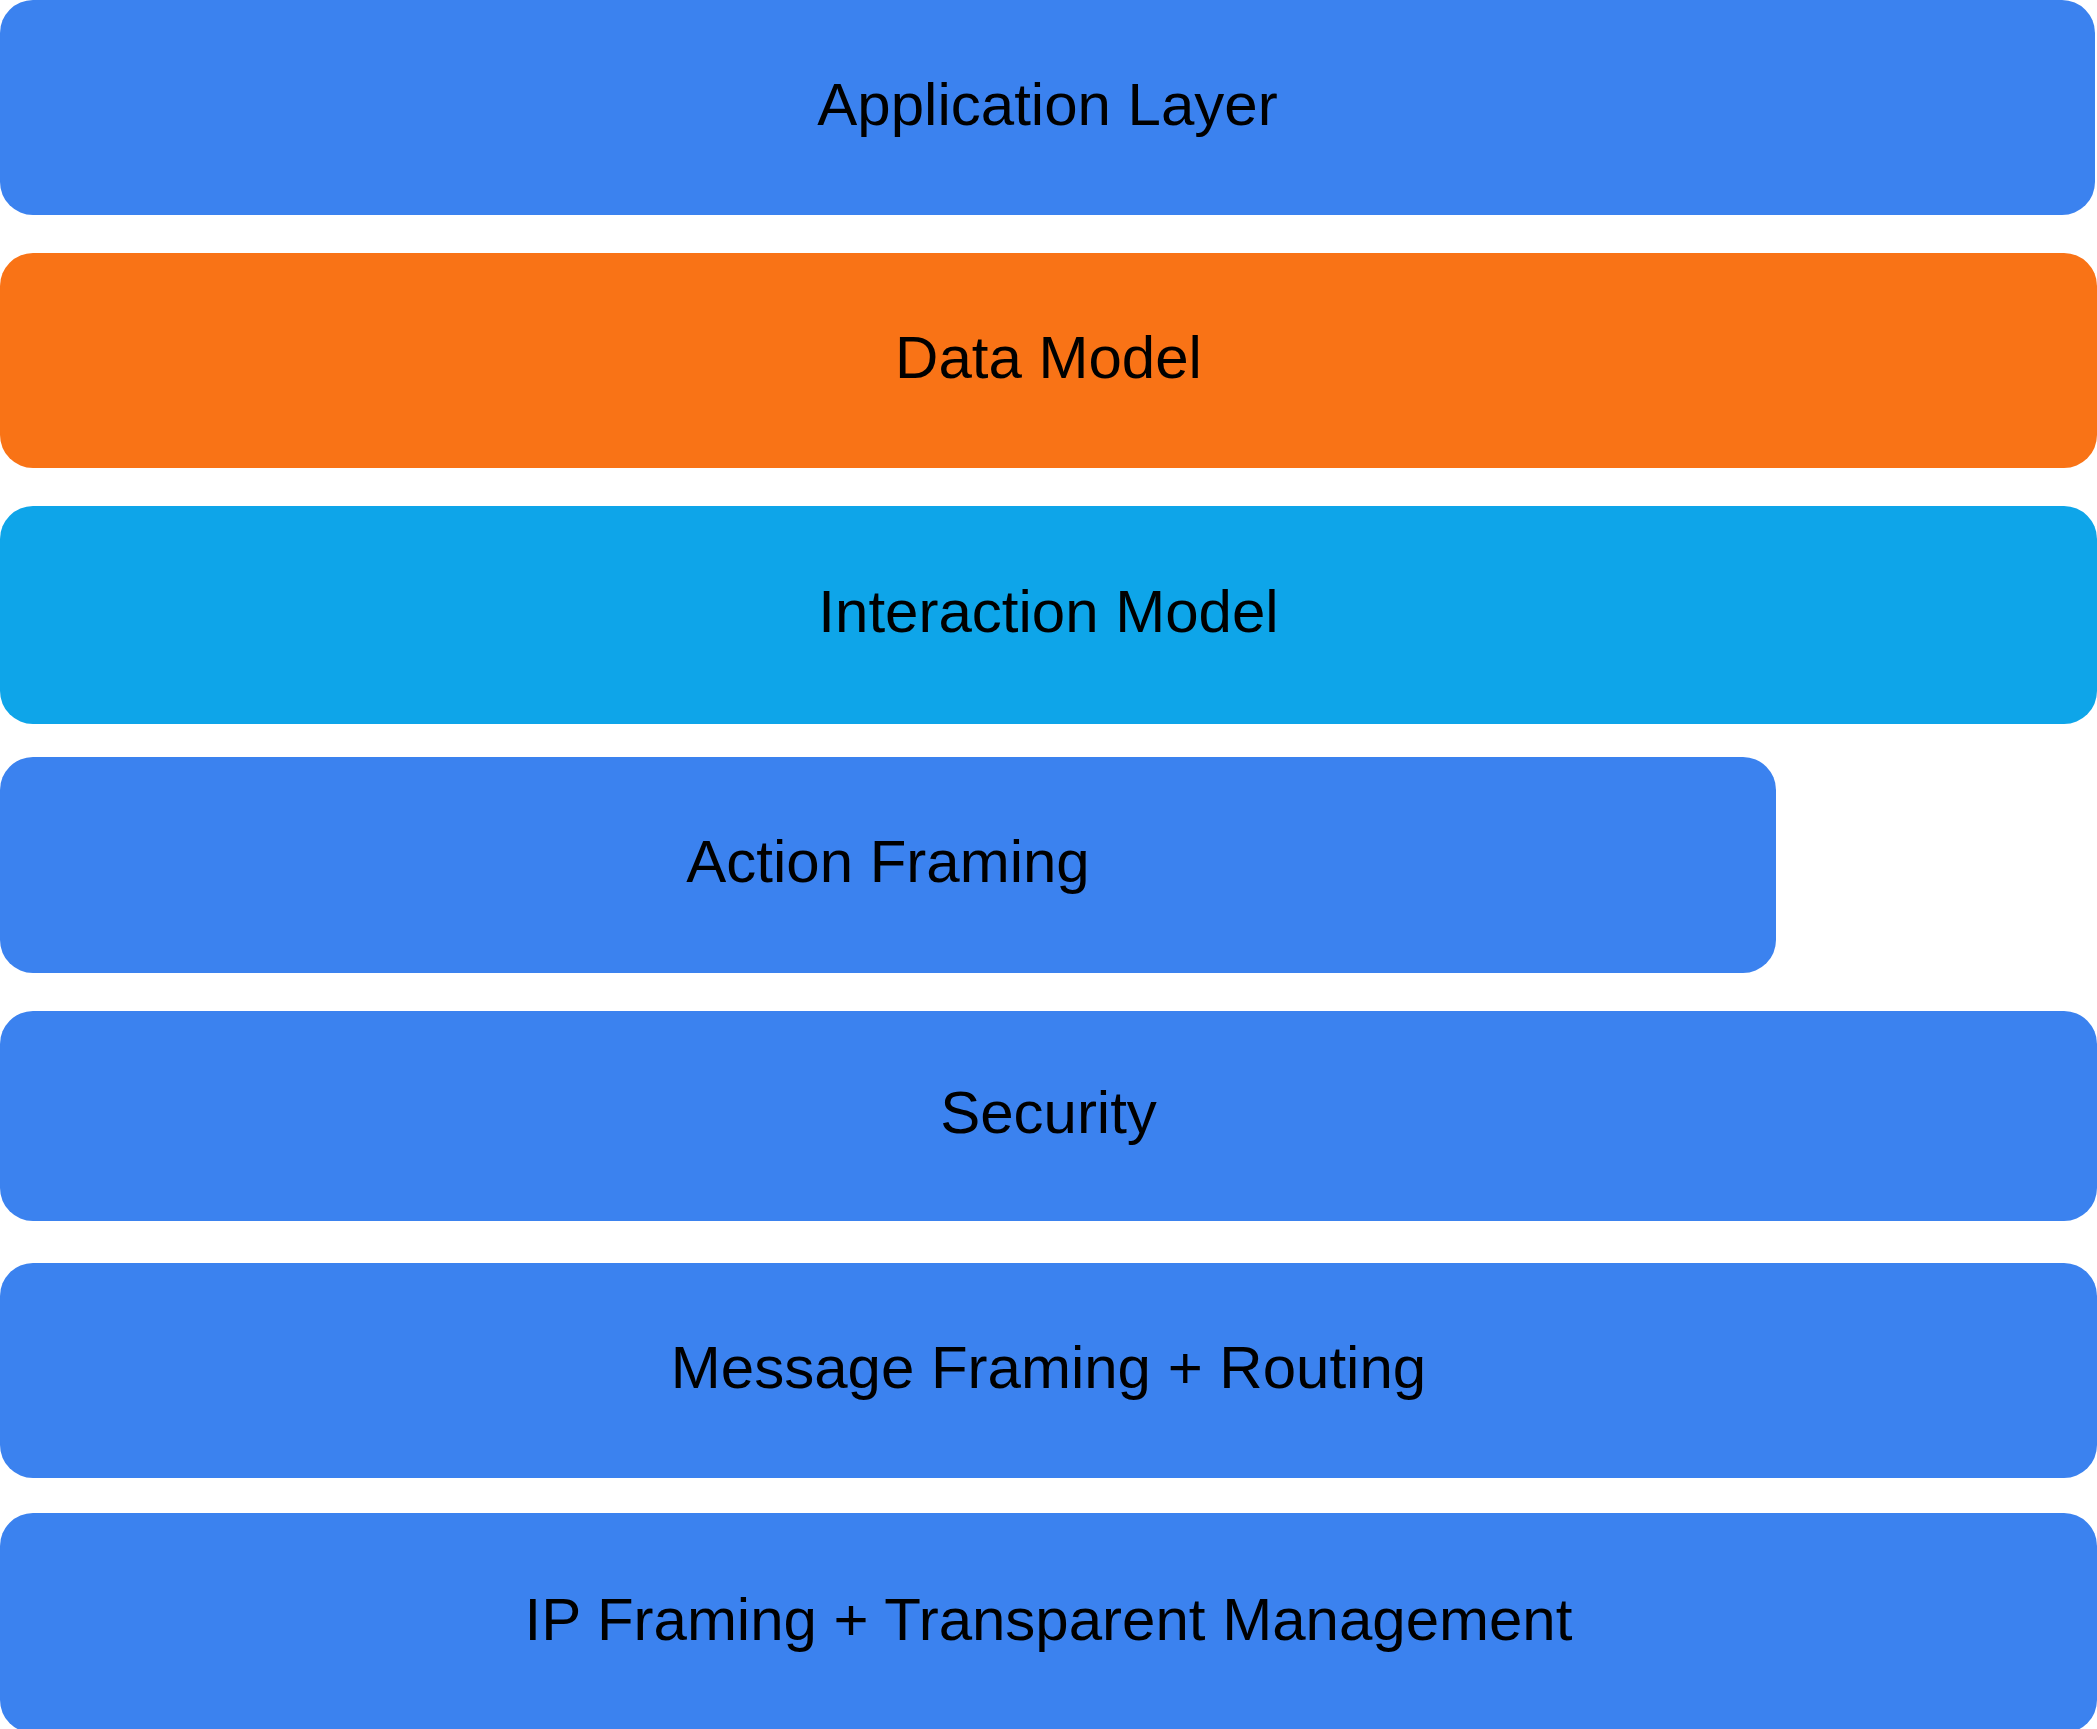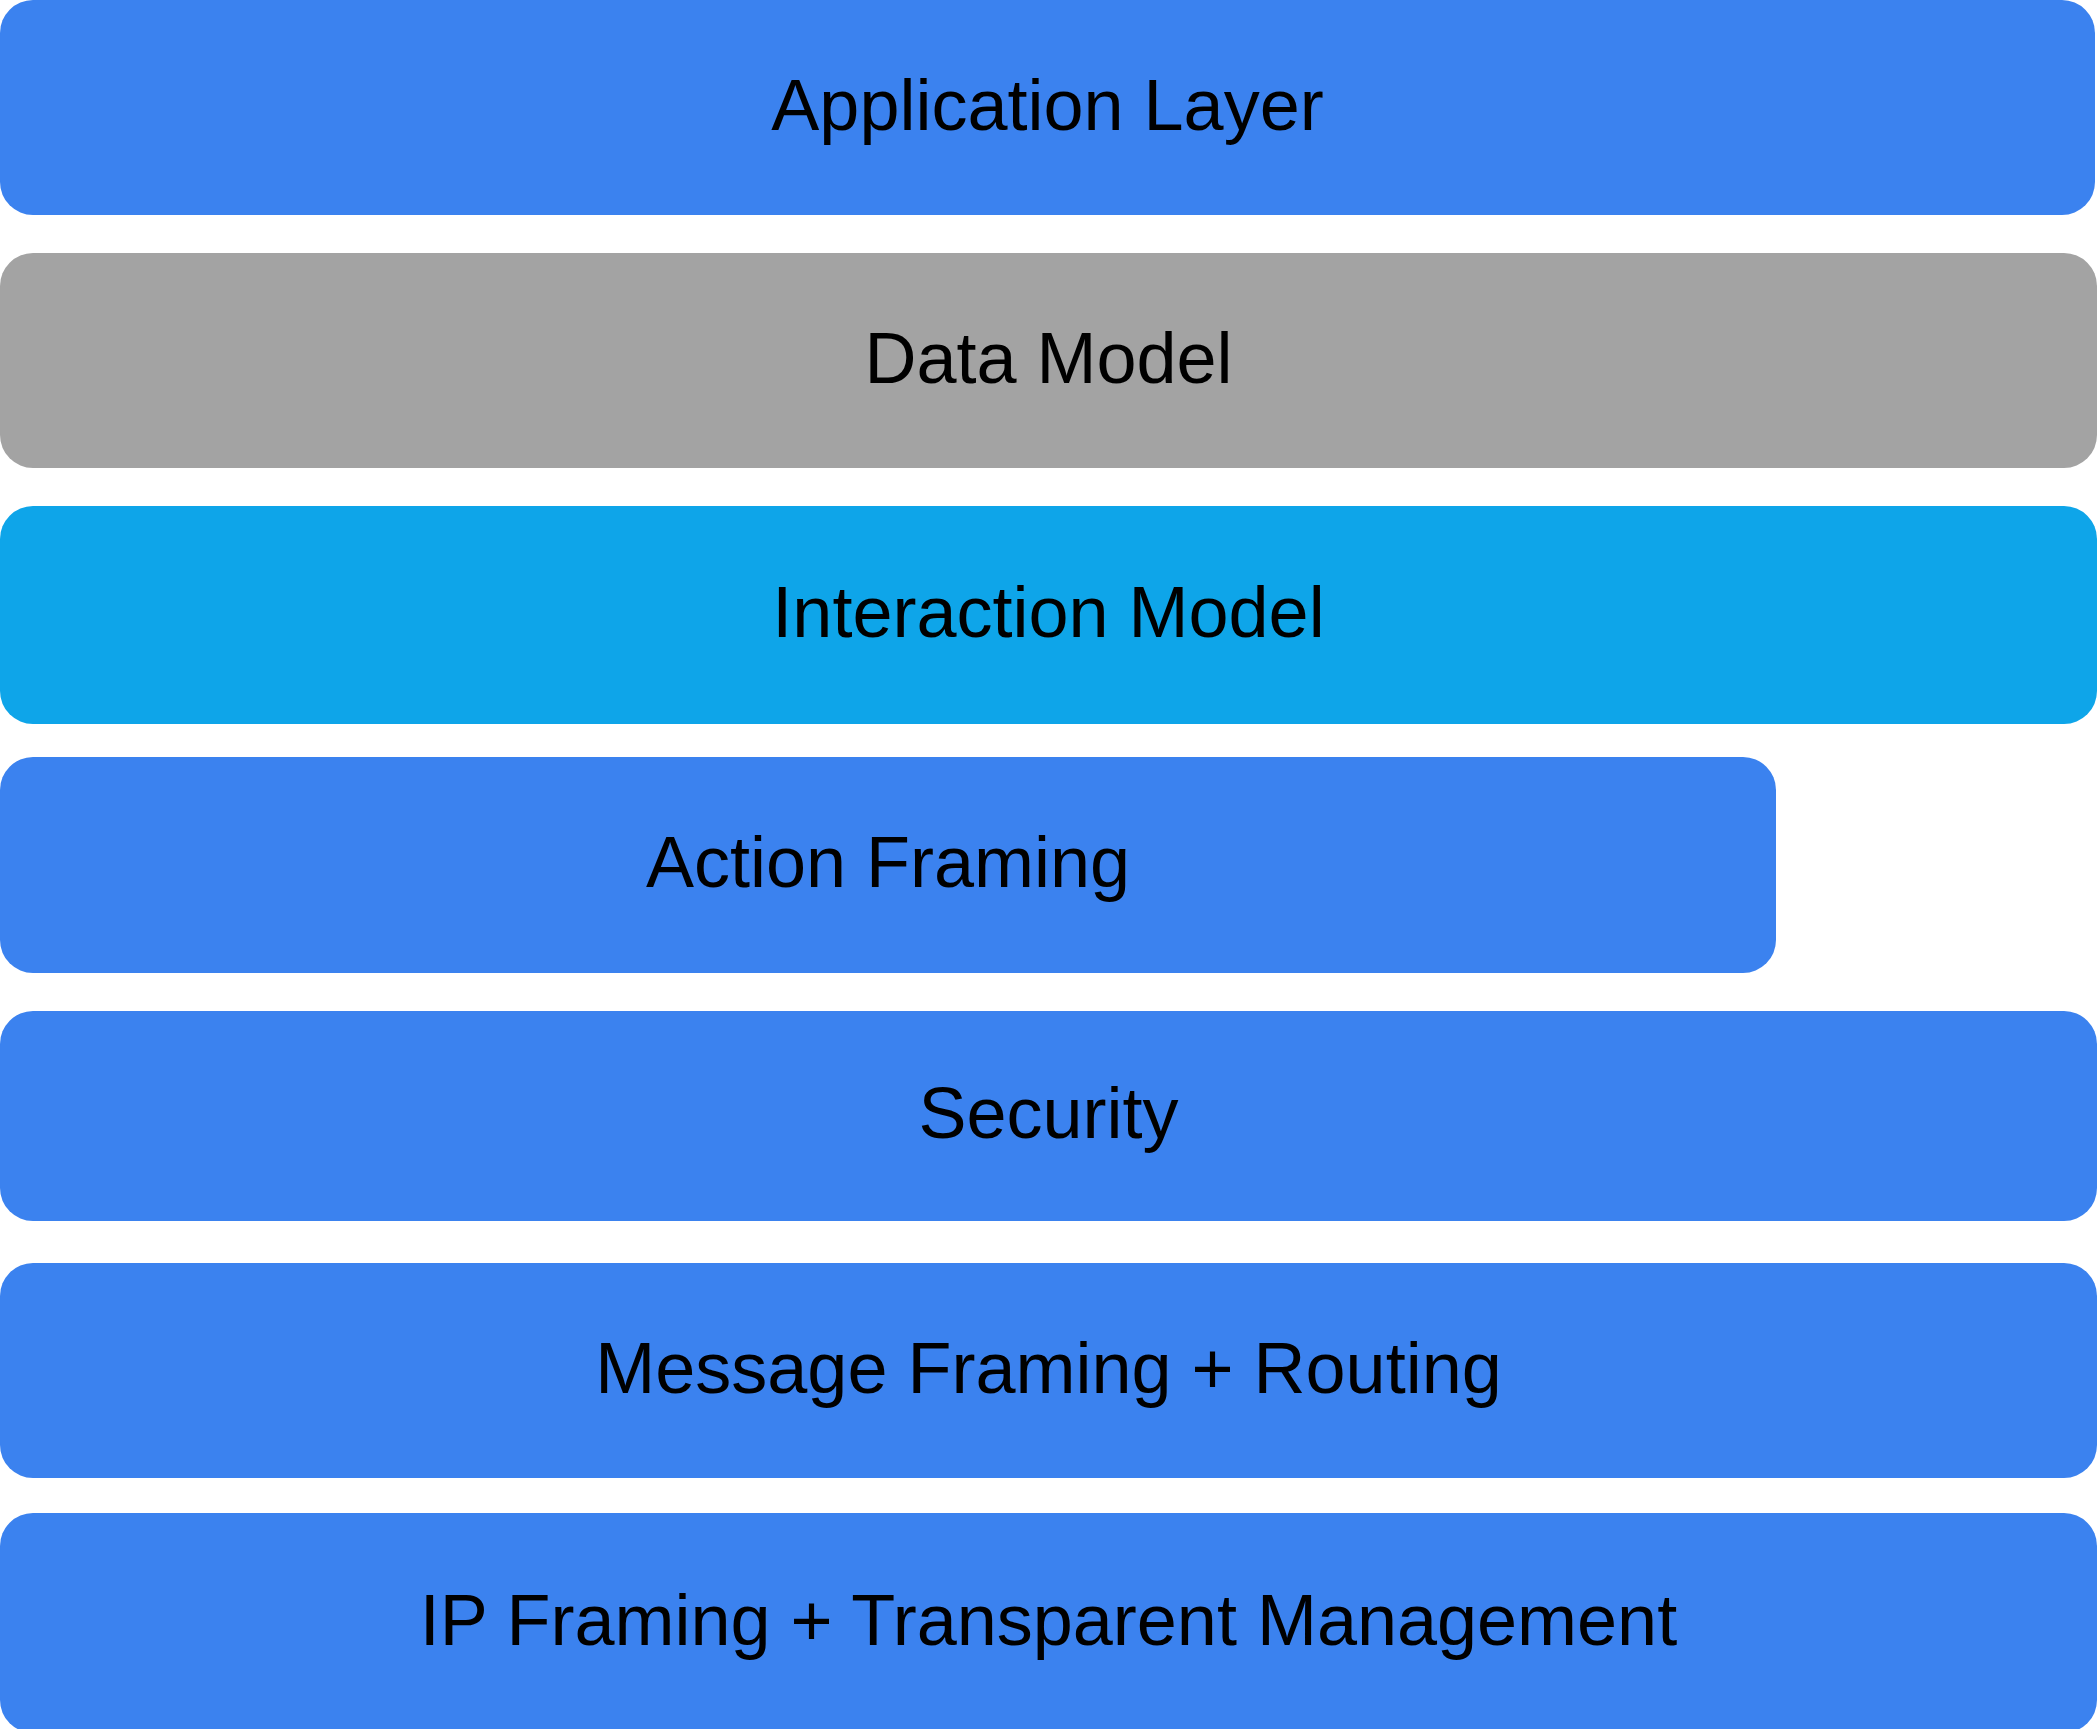--- a/index.html
+++ b/index.html
@@ -27,39 +27,39 @@
     display: flex;
     align-items: center;
     justify-content: center;
     border-radius: 33px;
     background: #3b82ef;
     box-sizing: border-box;
   }
 
   .layer-label {
     font-family: "Liberation Sans", sans-serif;
-    font-size: 72px;
+    font-size: 60px;
     font-weight: 400;
     line-height: 1;
     color: #000000;
     letter-spacing: 0px;
     white-space: nowrap;
     text-align: center;
     position: relative;
     top: -2.8px;
   }
 </style>
 </head>
 <body>
 
 <div id="stack" style="background: rgb(255, 255, 255);">
     <div class="layer-bar" style="top: 0px; left: 0px; width: 2095px; height: 215px; background: rgb(59, 130, 239);">
       <span class="layer-label" style="color: rgb(0, 0, 0);">Application Layer</span>
     </div>
-    <div class="layer-bar" style="top: 253px; left: 0px; width: 2097px; height: 215px; background: #a3a3a3;">
+    <div class="layer-bar" style="top: 253px; left: 0px; width: 2097px; height: 215px; background: #f97316;">
       <span class="layer-label" style="color: rgb(0, 0, 0);">Data Model</span>
     </div>
     <div class="layer-bar" style="top: 506px; left: 0px; width: 2097px; height: 218px; background: #0ea5e9;">
       <span class="layer-label" style="color: rgb(0, 0, 0);">Interaction Model</span>
     </div>
     <div class="layer-bar" style="top: 757px; left: 0px; width: 1776px; height: 216px; background: rgb(59, 130, 239);">
       <span class="layer-label" style="color: rgb(0, 0, 0);">Action Framing</span>
     </div>
     <div class="layer-bar" style="top: 1011px; left: 0px; width: 2097px; height: 210px; background: rgb(59, 130, 239);">
       <span class="layer-label" style="color: rgb(0, 0, 0);">Security</span>

